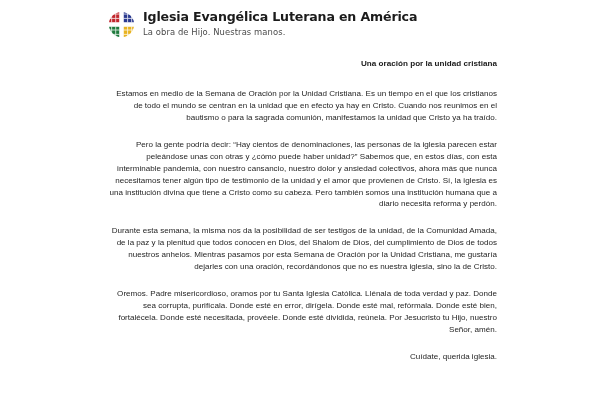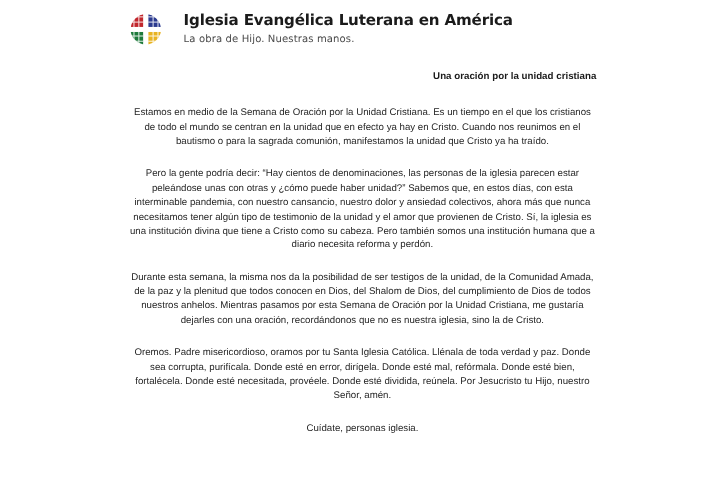--- a/index.html
+++ b/index.html
@@ -25,21 +25,21 @@
     box-sizing: border-box;
   }
 
   
   .masthead {
     position: absolute;
     left: 107px;
     top: 9px;
     display: flex;
     align-items: flex-start;
-    gap: 17px;
+    gap: 7px;
   }
 
   .logo-mark {
     width: 29px;
     height: 29px;
     flex: 0 0 29px;
     display: block;
     margin-top: 1px;
   }
 
@@ -91,21 +91,21 @@
   .heading-line {
     display: block;
     white-space: nowrap;
   }
 
   .body-p {
     font-size: 8.05px;
     line-height: 11.9px;
     color: #1f1f1f;
     margin: 0;
-    text-align: center;
+    text-align: right;
     letter-spacing: 0.01px;
   }
 
   .gap-lg { height: 18px; }
   .gap-md { height: 15px; }
 </style>
 </head>
 <body>
 
 <div class="page">
@@ -169,16 +169,16 @@
     <div class="gap-md"></div>
     <p class="body-p">Pero la gente podría decir: “Hay cientos de denominaciones, las personas de la iglesia parecen estar peleándose unas con otras y ¿cómo puede haber unidad?” Sabemos que, en estos días, con esta interminable pandemia, con nuestro cansancio, nuestro dolor y ansiedad colectivos, ahora más que nunca necesitamos tener algún tipo de testimonio de la unidad y el amor que provienen de Cristo. Sí, la iglesia es una institución divina que tiene a Cristo como su cabeza. Pero también somos una institución humana que a diario necesita reforma y perdón.</p>
 
     <div class="gap-md"></div>
     <p class="body-p">Durante esta semana, la misma nos da la posibilidad de ser testigos de la unidad, de la Comunidad Amada, de la paz y la plenitud que todos conocen en Dios, del Shalom de Dios, del cumplimiento de Dios de todos nuestros anhelos. Mientras pasamos por esta Semana de Oración por la Unidad Cristiana, me gustaría dejarles con una oración, recordándonos que no es nuestra iglesia, sino la de Cristo.</p>
 
     <div class="gap-md"></div>
     <p class="body-p">Oremos. Padre misericordioso, oramos por tu Santa Iglesia Católica. Llénala de toda verdad y paz. Donde sea corrupta, purifícala. Donde esté en error, dirígela. Donde esté mal, refórmala. Donde esté bien, fortalécela. Donde esté necesitada, provéele. Donde esté dividida, reúnela. Por Jesucristo tu Hijo, nuestro Señor, amén.</p>
 
     <div class="gap-md"></div>
-    <p class="body-p">Cuídate, personas iglesia.</p>
+    <p class="body-p">Cuídate, querida iglesia.</p>
 
   </div>
 </div>
 
 </body></html>

